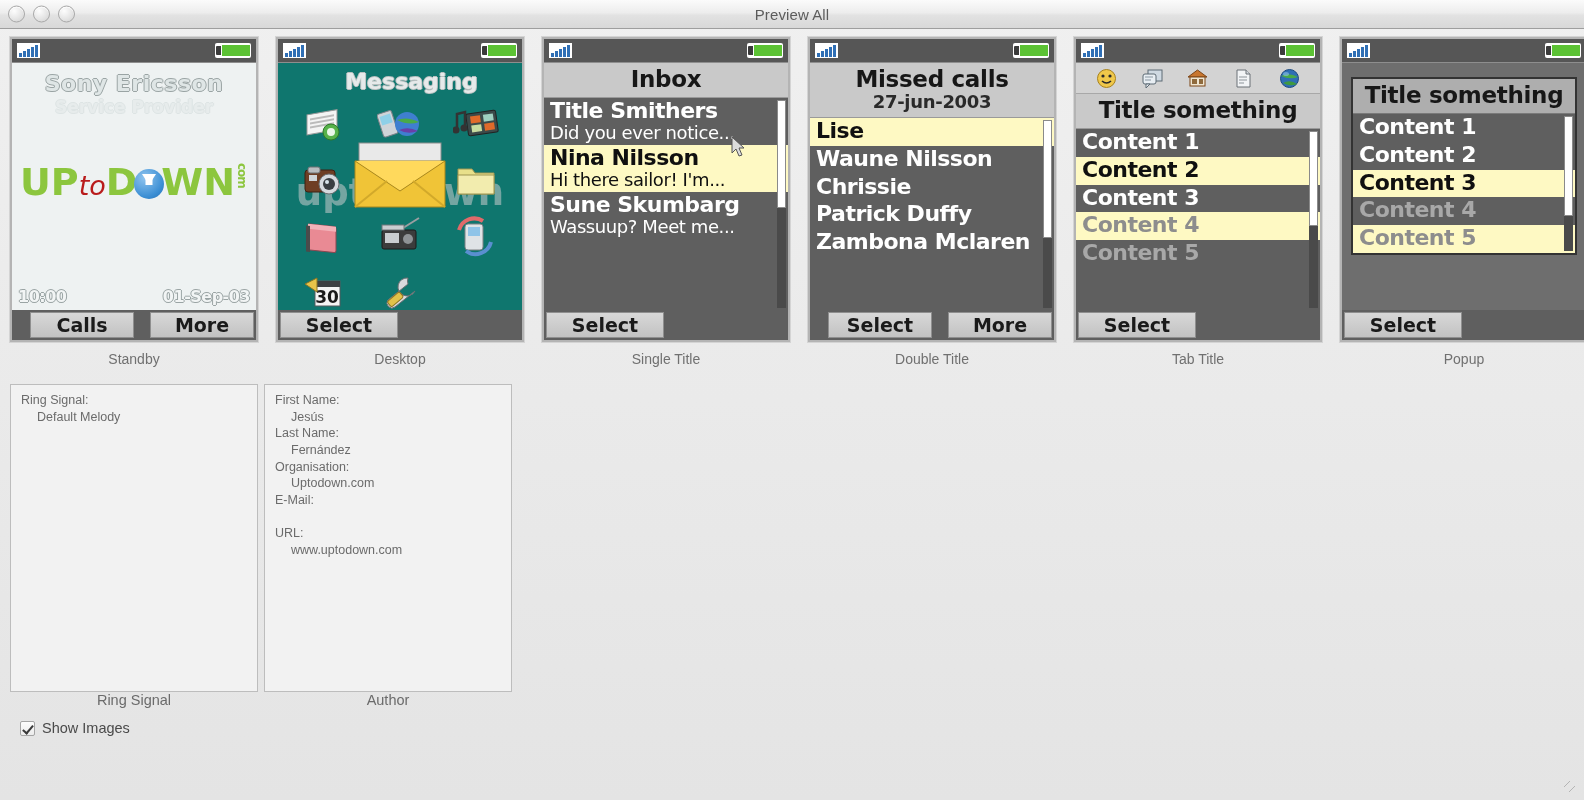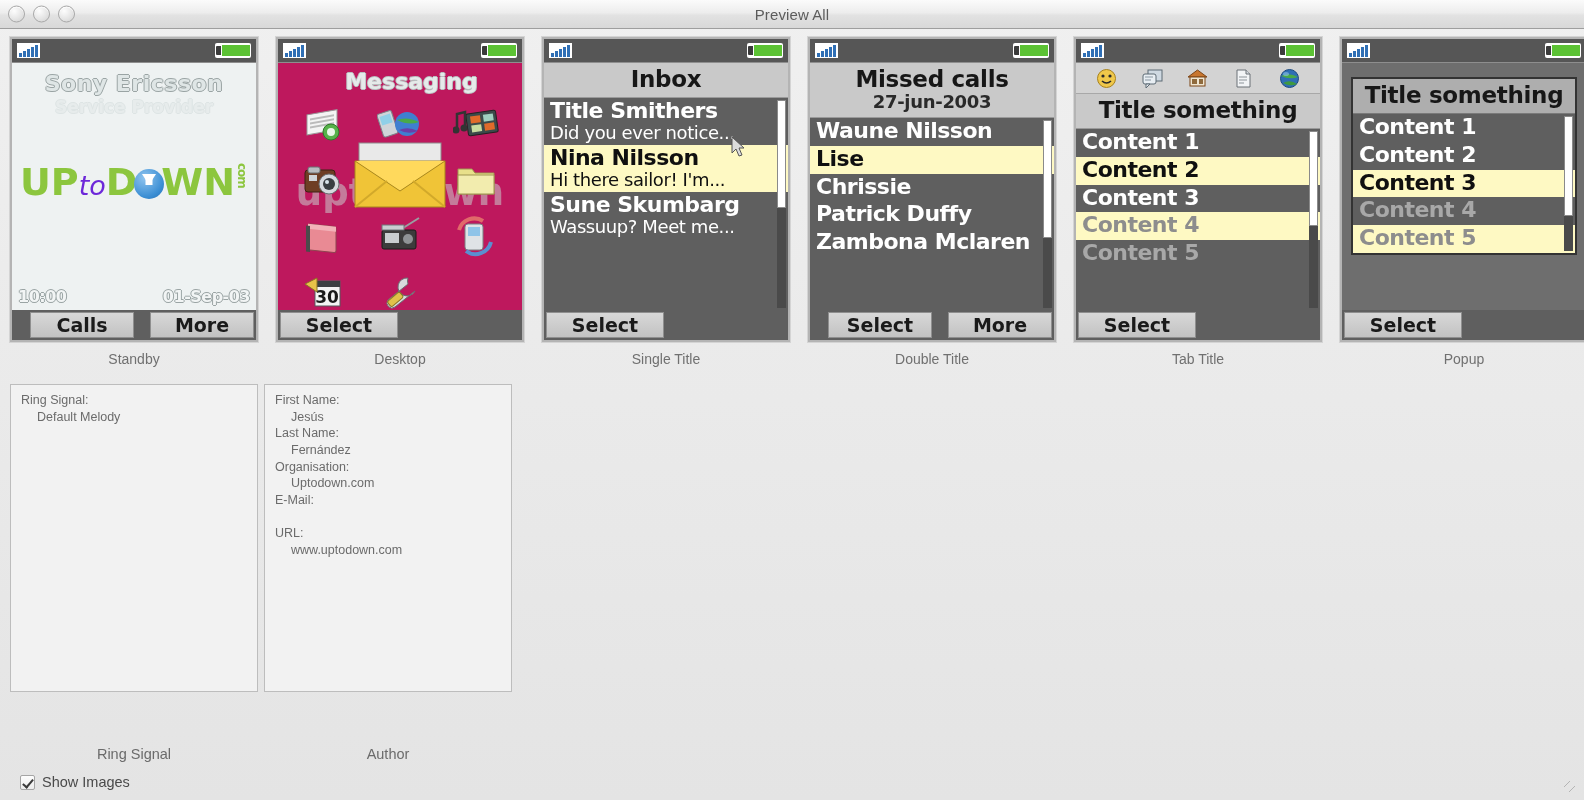--- a/index.html
+++ b/index.html
@@ -112,21 +112,21 @@
     font-family:"DejaVu Sans", sans-serif;font-weight:bold;font-size:17px;
     color:#e7ecec;
     text-shadow:-1px 0 #dde4e4,0 -1px #dde4e4,1px 0 #dde4e4,0 1px #dde4e4;
   }
   .utd-logo{
     position:absolute;left:0;right:0;top:100px;text-align:center;
     font-family:"DejaVu Sans", sans-serif;font-weight:bold;
     font-size:38px;line-height:1;white-space:nowrap;
   }
   .utd-logo .g{color:#8cc63e;}
-  .utd-logo .to{color:#6d28d9;font-style:italic;font-size:27px;font-weight:normal;}
+  .utd-logo .to{color:#b91c1c;font-style:italic;font-size:27px;font-weight:normal;}
   .utd-logo .dcirc{
     display:inline-block;width:30px;height:30px;border-radius:50%;
     background:radial-gradient(circle at 35% 30%,#8fc4ef,#3c8fd4 65%,#2470b4 100%);
     position:relative;vertical-align:-4px;margin:0 -3px;
   }
   .utd-logo .dcirc::after{
     content:"";position:absolute;left:50%;top:5px;transform:translateX(-50%);
     width:0;height:0;border-left:7px solid transparent;border-right:7px solid transparent;
     border-top:11px solid #fff;
   }
@@ -144,21 +144,21 @@
     display:flex;justify-content:space-between;align-items:flex-end;
   }
   .lcd-text{
     font-family:"DejaVu Sans", sans-serif;font-weight:bold;font-size:16px;
     color:#f2f5f5;
     text-shadow:-1px 0 #9aa4a4,0 -1px #9aa4a4,1px 0 #9aa4a4,0 1px #9aa4a4;
     letter-spacing:-.5px;
   }
 
   
-  .desktop{background:#be185d;position:relative;padding-left:23px;}
+  .desktop{background:#0f766e;position:relative;padding-left:23px;}
   .desk-title{
     text-align:center;margin-top:6px;
     font-family:"DejaVu Sans", sans-serif;font-weight:bold;font-size:22px;
     color:#e6eaea;
     text-shadow:-1px 0 #b9c0c0,0 -1px #b9c0c0,1px 0 #b9c0c0,0 1px #b9c0c0;
   }
   .desk-wm{
     position:absolute;left:0;right:0;top:108px;text-align:center;
     font-family:"DejaVu Sans", sans-serif;font-weight:bold;font-size:37px;
     color:#c9cdcd;opacity:.55;white-space:nowrap;pointer-events:none;
@@ -227,29 +227,29 @@
     border:2px solid #333;background:#9a9a9a;
   }
   .popup-title{
     background:#aeaeae;text-align:center;padding:3px 0 5px;
     border-bottom:1px solid #7a7a7a;
   }
   .popup-list{position:relative;background:#5f5f5f;}
 
   
   .text-row{display:flex;gap:6px;margin-top:17px;}
-  .text-cell{display:flex;flex-direction:column;align-items:center;gap:46px;}
+  .text-cell{display:flex;flex-direction:column;align-items:center;}
   .text-box{
     width:248px;height:308px;box-sizing:border-box;
     background:#f2f2f2;border:1px solid #bdbdbd;
     padding:7px 10px;overflow:hidden;
   }
   .tline{font-size:12.5px;color:#6b6b6b;line-height:1.33;white-space:pre;}
   .tline.ind{padding-left:16px;}
-  .text-label{margin-top:8px;font-size:14.5px;color:#6b6b6b;}
+  .text-label{margin-top:0;font-size:14.5px;color:#6b6b6b;}
 
   
   .checkrow{display:flex;align-items:center;gap:7px;margin-top:12px;margin-left:10px;}
   .checkbox{
     width:15px;height:15px;box-sizing:border-box;
     background:linear-gradient(#fdfdfd,#ececec);
     border:1px solid #a5a5a5;border-radius:2px;position:relative;
   }
   .checkbox::after{
     content:"";position:absolute;left:4px;top:1px;width:4px;height:9px;
@@ -517,25 +517,25 @@
               <div class="nub"></div>
                 <div class="fill"></div>
             </div>
           </div>
           <div class="screen">
             <div class="titlebar-lcd">
               <div class="t-main">Missed calls</div>
               <div class="t-sub">27-jun-2003</div>
             </div>
             <div class="list">
+              <div class="row light">
+                <div class="r1">Lise</div>
+              </div>
               <div class="row dark">
                 <div class="r1">Waune Nilsson</div>
-              </div>
-              <div class="row light">
-                <div class="r1">Lise</div>
               </div>
               <div class="row dark">
                 <div class="r1">Chrissie</div>
               </div>
               <div class="row dark">
                 <div class="r1">Patrick Duffy</div>
               </div>
               <div class="row dark">
                 <div class="r1">Zambona Mclaren</div>
               </div>

